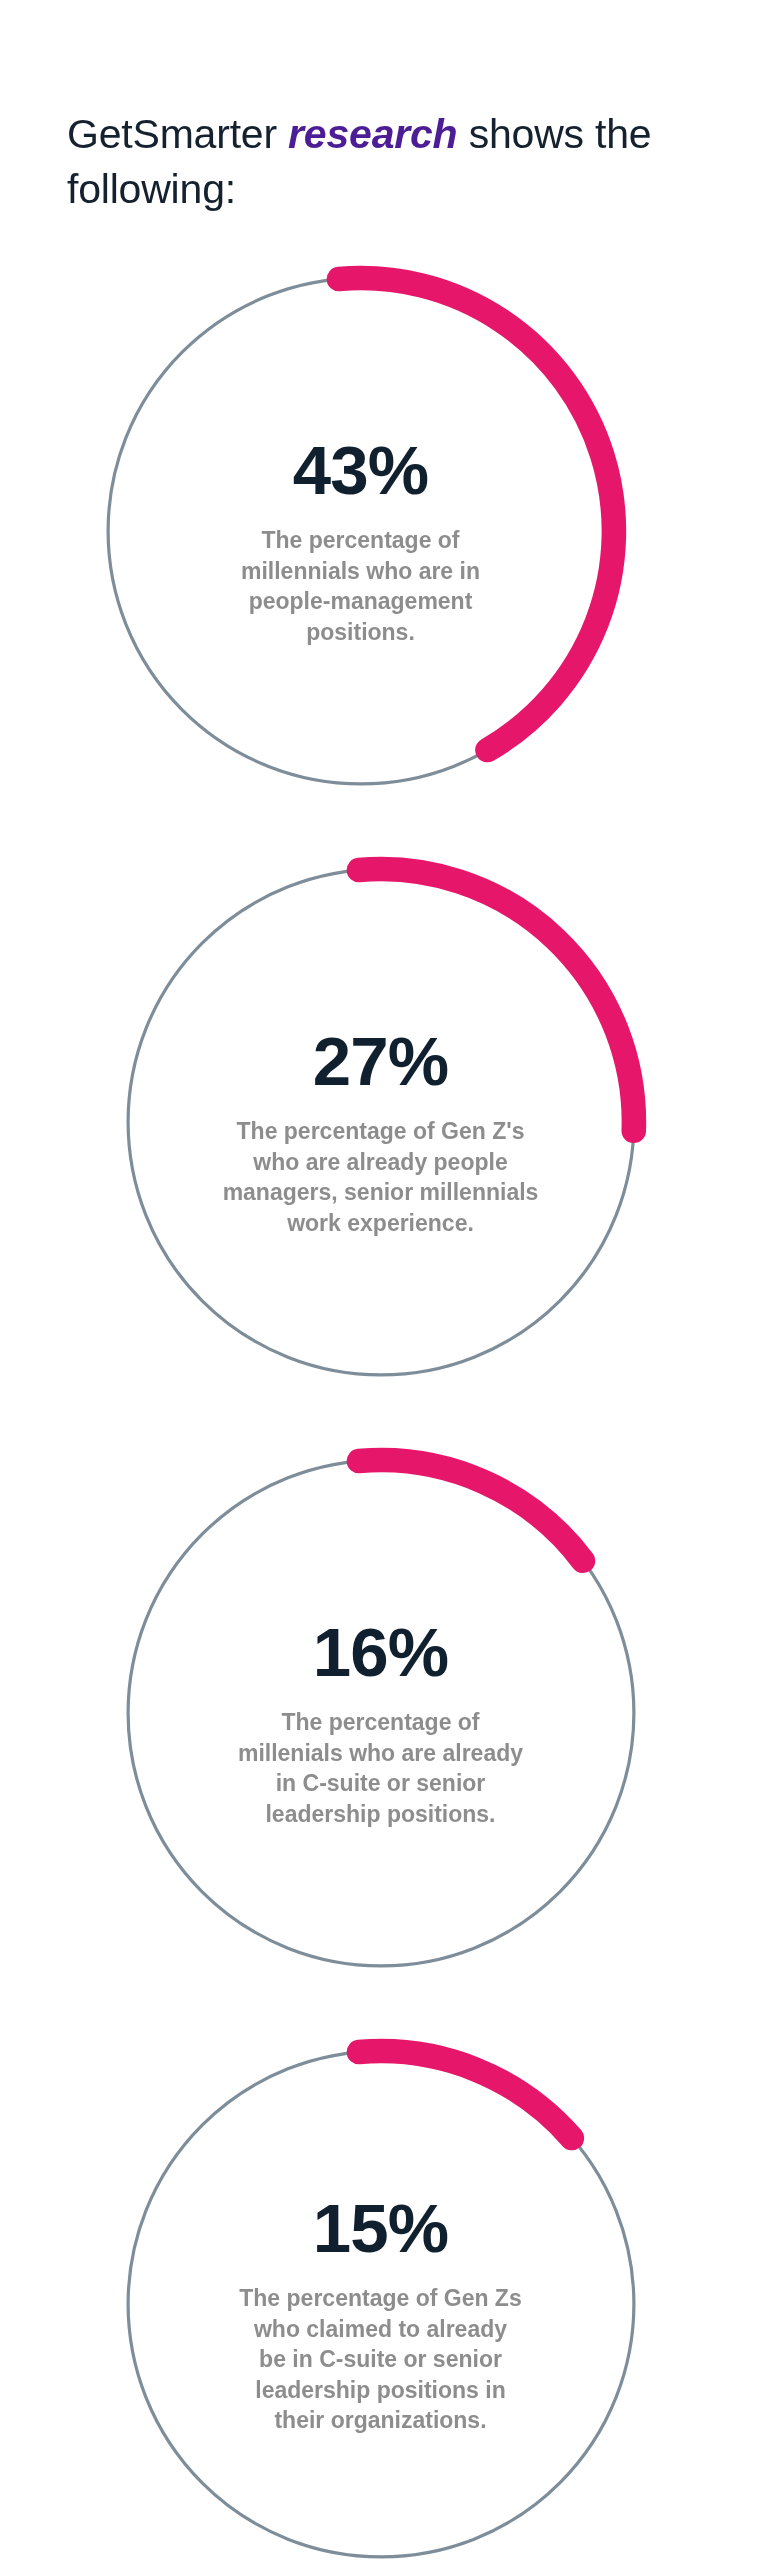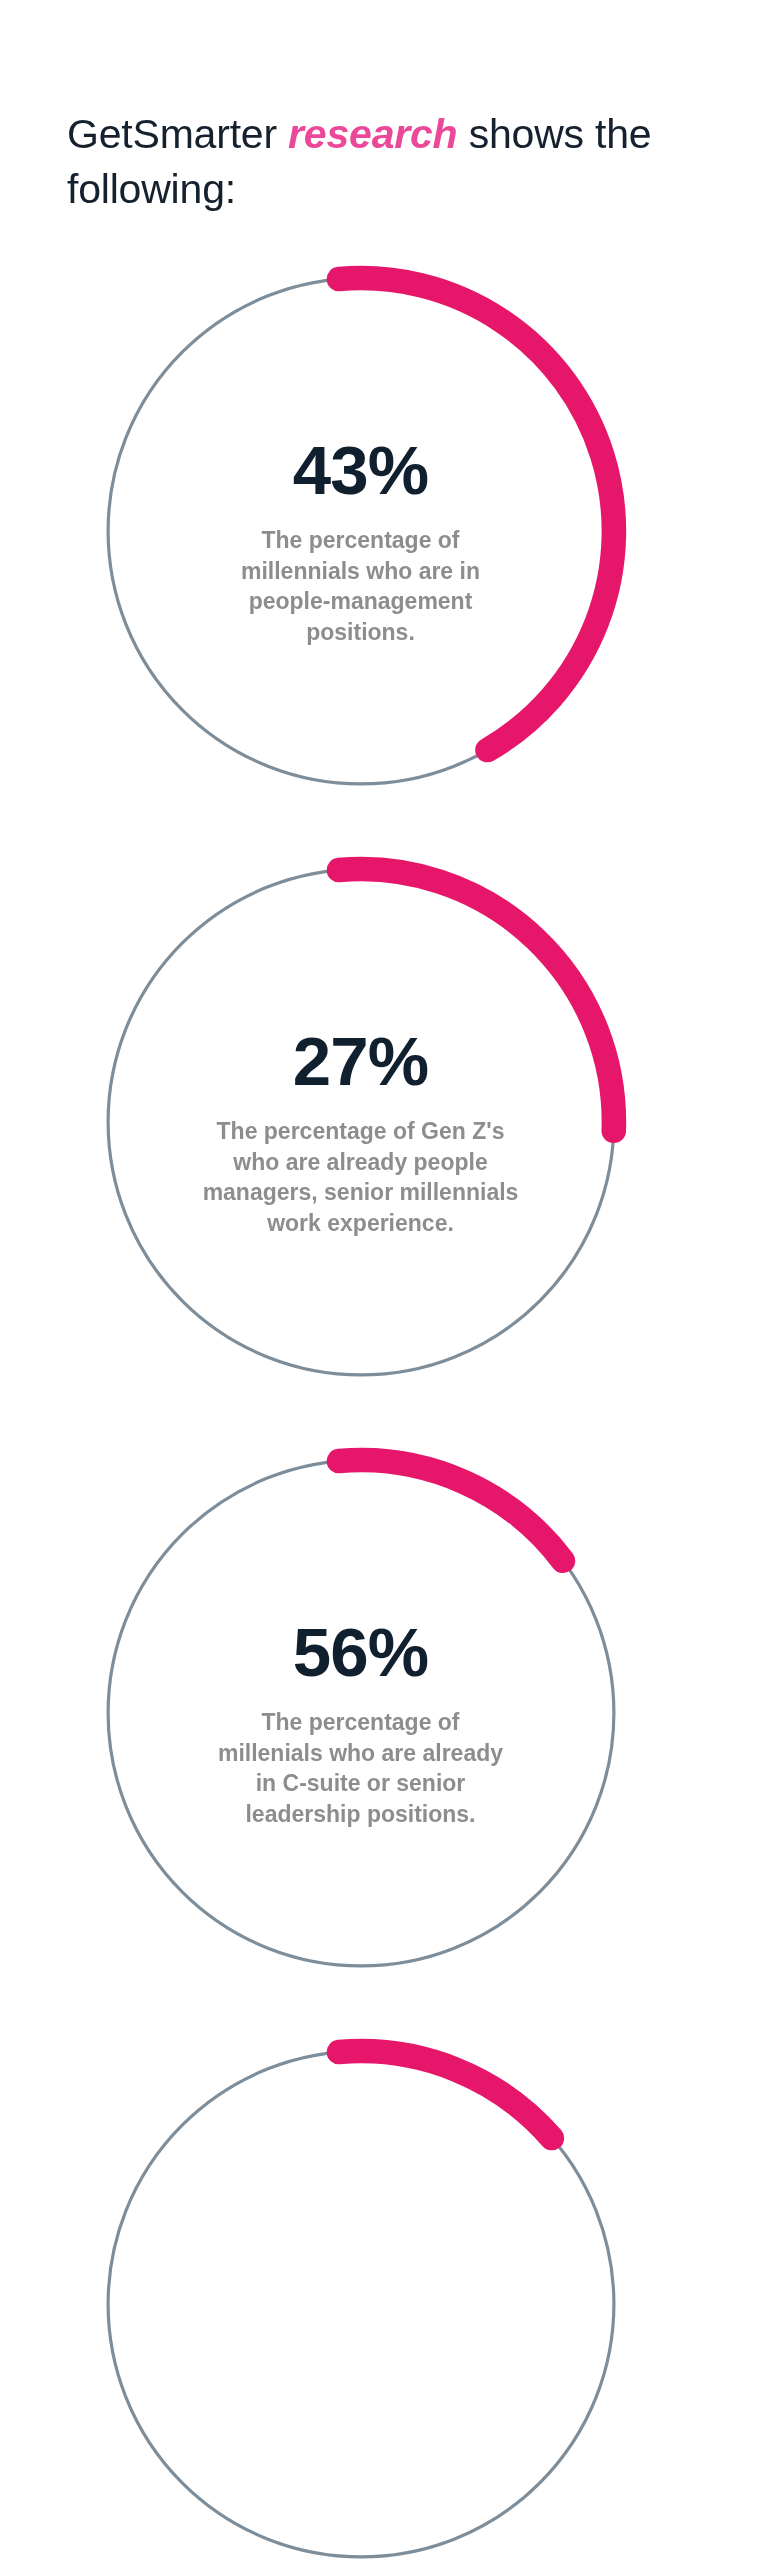--- a/index.html
+++ b/index.html
@@ -29,41 +29,42 @@
     left: 67px;
     top: 80px;
     width: 636px;
     font-size: 41px;
     line-height: 1.32;
     font-weight: 400;
     color: #15212e;
     letter-spacing: -0.2px;
   }
   .heading .emph {
-    color: #ec4899;
+    color: #4c1d95;
     font-weight: 700;
     font-style: italic;
   }
 
   
   .stats {
     position: absolute;
     left: 0;
     top: 269px;
     width: 759px;
   }
 
   .stat-circle {
     position: relative;
     width: 721px;
     height: 546px;
     margin: 0;
   }
   .stat-circle.gap {
     margin-top: 45px;
+    margin-left: 20px;
   }
 
   .ring-wrap {
     position: absolute;
     left: 50%;
     top: 0;
     transform: translateX(-50%);
     width: 524px;
     height: 524px;
   }
@@ -149,32 +150,40 @@
     </div>
 
     <div class="stat-circle gap w-mid">
       <div class="ring-wrap">
         <svg class="ring-svg" viewBox="0 0 576 576">
           <circle cx="288" cy="288" r="278" fill="none" stroke="#7d8d99" stroke-width="3.5"></circle>
           <path class="ring-arc" fill="none" stroke="#e6176b" stroke-width="27" stroke-linecap="round" d="M 263.77 11.06 A 278 278 0 0 1 510.02 120.70"></path>
         </svg>
       </div>
       <div class="stat-inner">
-        <div class="stat-value">56%</div>
+        <div class="stat-value">16%</div>
         <div class="stat-desc">The percentage of
 millenials who are already
 in C-suite or senior
 leadership positions.</div>
       </div>
     </div>
 
     <div class="stat-circle gap w-mid">
       <div class="ring-wrap">
         <svg class="ring-svg" viewBox="0 0 576 576">
           <circle cx="288" cy="288" r="278" fill="none" stroke="#7d8d99" stroke-width="3.5"></circle>
           <path class="ring-arc" fill="none" stroke="#e6176b" stroke-width="27" stroke-linecap="round" d="M 263.77 11.06 A 278 278 0 0 1 497.81 105.62"></path>
         </svg>
       </div>
+      <div class="stat-inner">
+        <div class="stat-value">15%</div>
+        <div class="stat-desc">The percentage of Gen Zs
+who claimed to already
+be in C-suite or senior
+leadership positions in
+their organizations.</div>
+      </div>
     </div>
 
   </div>
 </div>
 
 
 </body></html>

